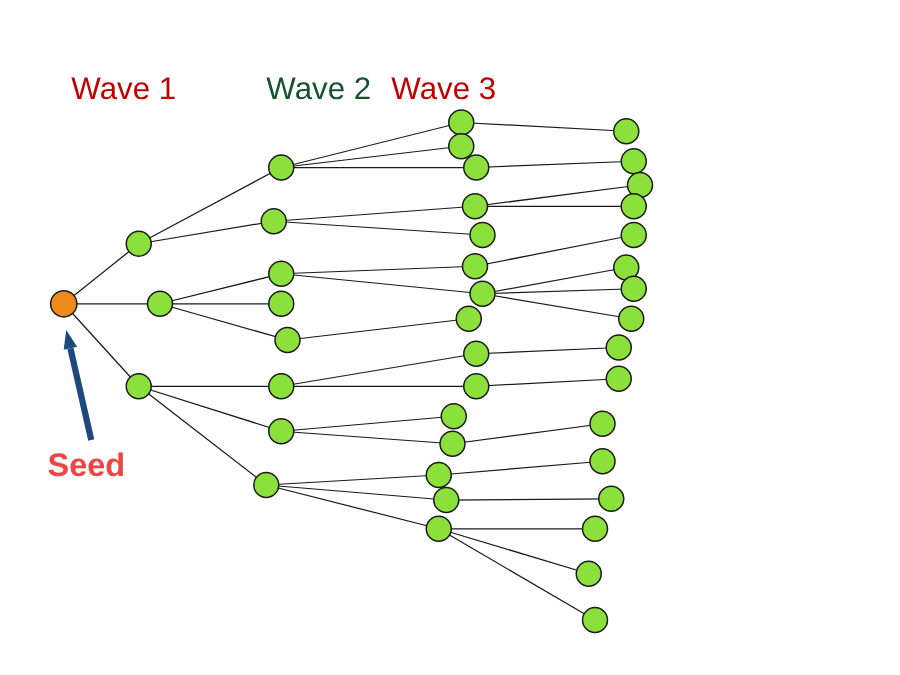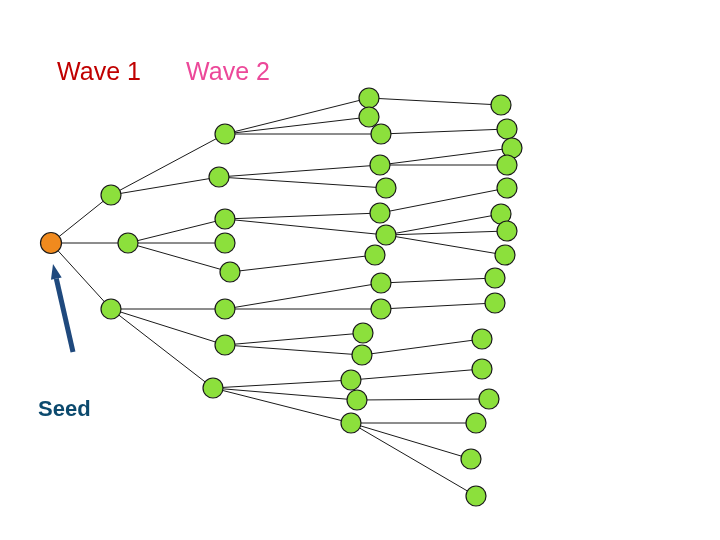--- a/index.html
+++ b/index.html
@@ -2,21 +2,21 @@
 <html><head>
 <meta charset="utf-8">
 <style>
   html,body{margin:0;padding:0;background:#ffffff;}
   .slide{position:relative;width:704px;height:540px;background:#ffffff;overflow:hidden;
          font-family:"Liberation Sans",sans-serif;}
   #graph-svg{position:absolute;left:0;top:0;}
   .wave-label{position:absolute;top:59px;transform:translateX(-50%);
               font-size:25px;line-height:1.0;white-space:nowrap;color:#c00000;}
   .wl1{left:99px;}  .wl2{left:228px;} .wl3{left:355px;} .wl4{left:476px;} .wl5{left:603px;}
-  .seed-label{position:absolute;left:38px;top:357px;font-size:22px;font-weight:bold;color:#0c4a6e;margin-top:39px;}
+  .seed-label{position:absolute;left:38px;top:357px;font-size:26px;font-weight:bold;color:#ef4444;}
 </style>
 </head>
 <body>
 
 <div class="slide">
   <svg id="graph-svg" width="720" height="540" viewBox="0 0 720 540">
       <line x1="51" y1="243" x2="111" y2="195" stroke="#1a1a1a" stroke-width="1"></line>
       <line x1="51" y1="243" x2="128" y2="243" stroke="#1a1a1a" stroke-width="1"></line>
       <line x1="51" y1="243" x2="111" y2="309" stroke="#1a1a1a" stroke-width="1"></line>
       <line x1="111" y1="195" x2="225" y2="134" stroke="#1a1a1a" stroke-width="1"></line>
@@ -99,16 +99,17 @@
       <circle cx="495" cy="303" r="10" fill="#8ce03c" stroke="#1a1a1a" stroke-width="1.2"></circle>
       <circle cx="482" cy="339" r="10" fill="#8ce03c" stroke="#1a1a1a" stroke-width="1.2"></circle>
       <circle cx="482" cy="369" r="10" fill="#8ce03c" stroke="#1a1a1a" stroke-width="1.2"></circle>
       <circle cx="489" cy="399" r="10" fill="#8ce03c" stroke="#1a1a1a" stroke-width="1.2"></circle>
       <circle cx="476" cy="423" r="10" fill="#8ce03c" stroke="#1a1a1a" stroke-width="1.2"></circle>
       <circle cx="471" cy="459" r="10" fill="#8ce03c" stroke="#1a1a1a" stroke-width="1.2"></circle>
       <circle cx="476" cy="496" r="10" fill="#8ce03c" stroke="#1a1a1a" stroke-width="1.2"></circle>
     </svg>
 
   <div class="wave-label wl1" style="color: rgb(192, 0, 0);">Wave 1</div>
-  <div class="wave-label wl2" style="color: #ec4899;">Wave 2</div>
+  <div class="wave-label wl2" style="color: #14532d; margin-left: 27px;">Wave 2</div>
+  <div class="wave-label wl3" style="color: rgb(192, 0, 0);">Wave 3</div>
 
   <div class="seed-label">Seed</div>
 </div>
 
 </body></html>

